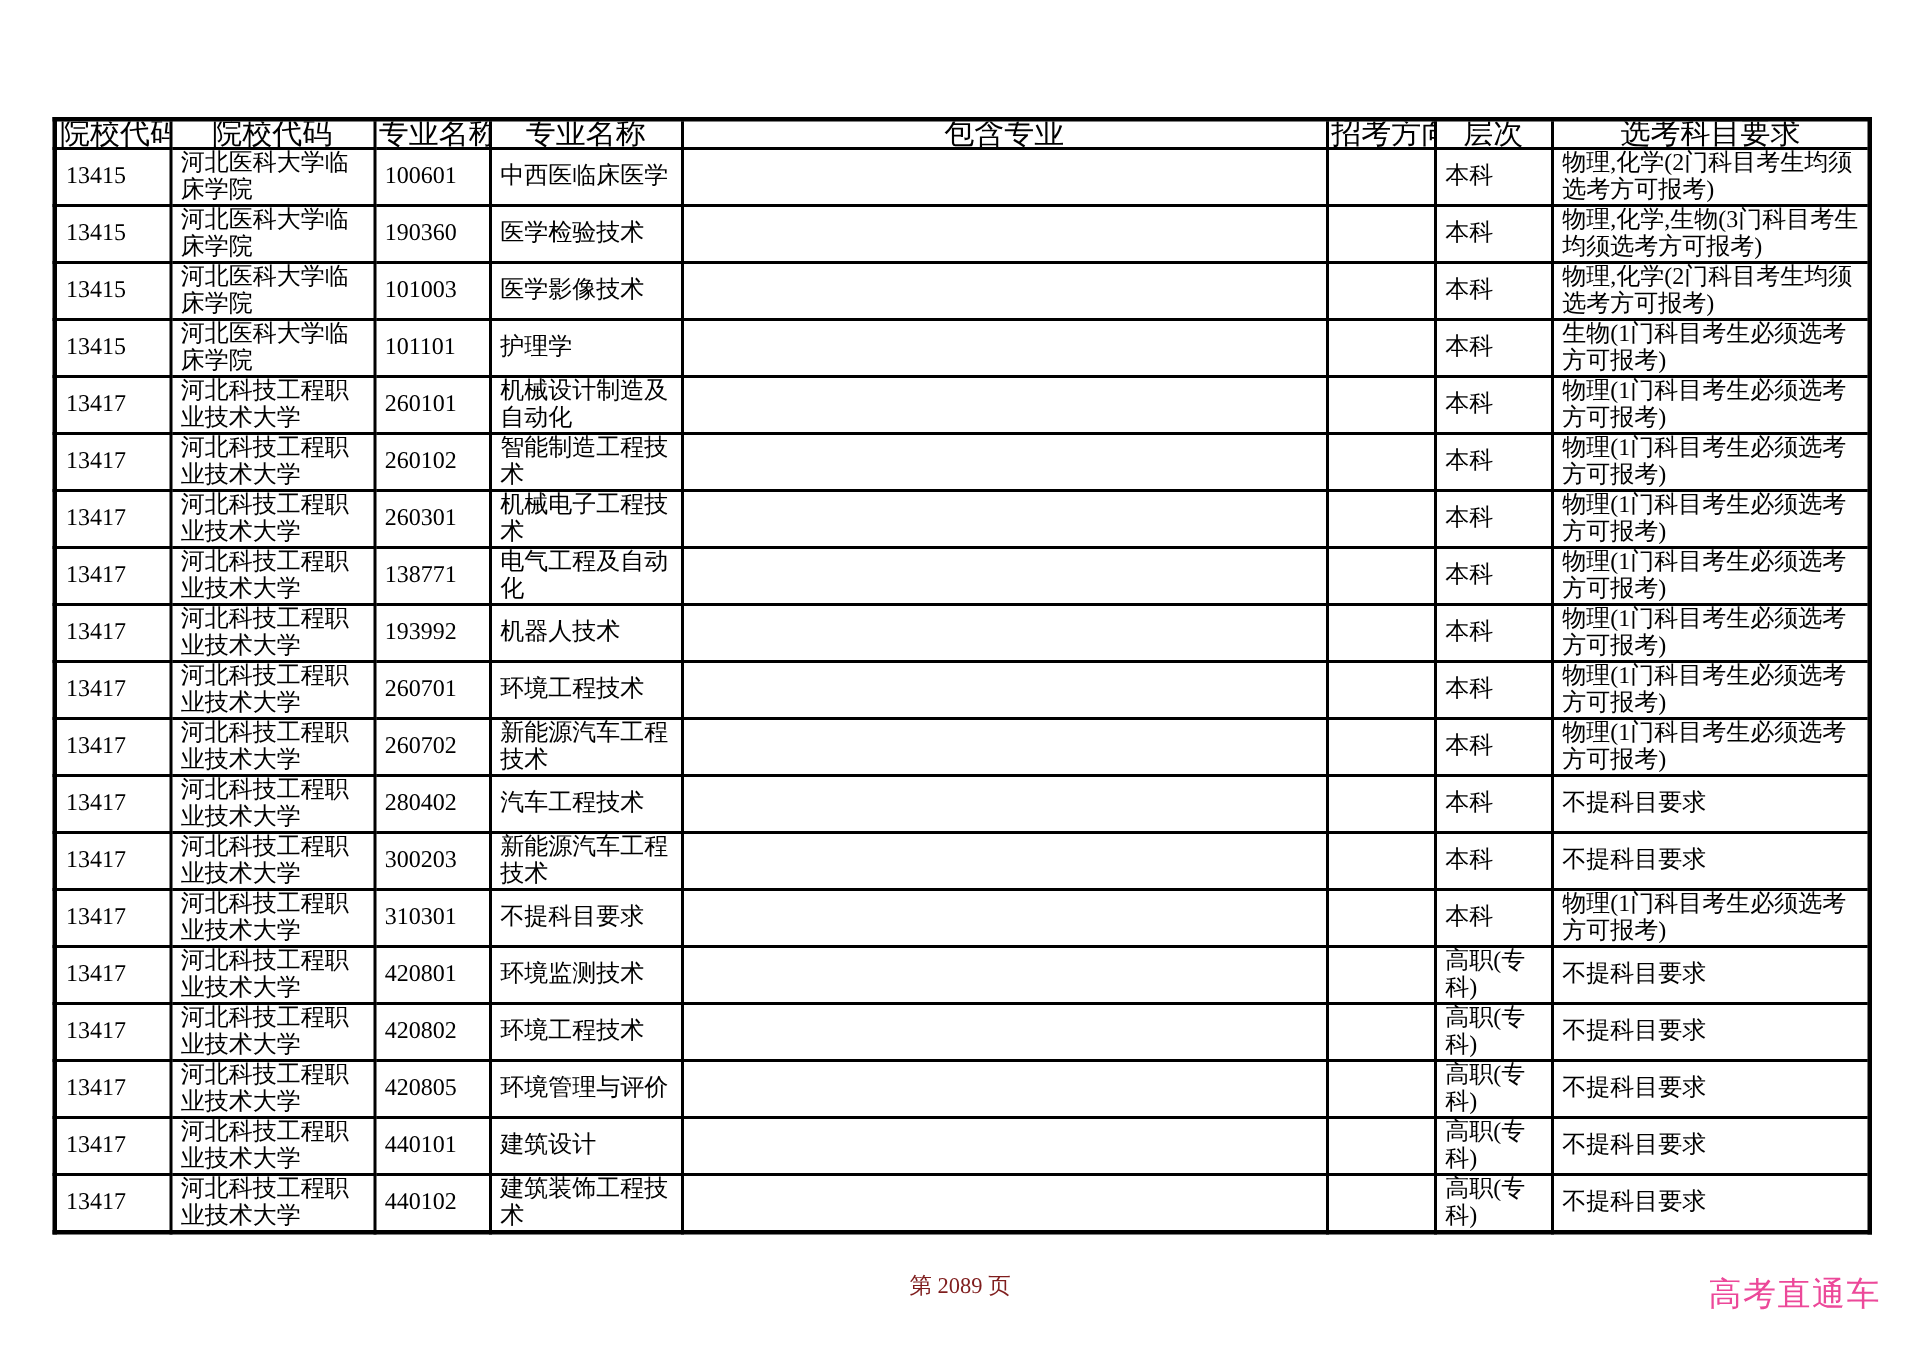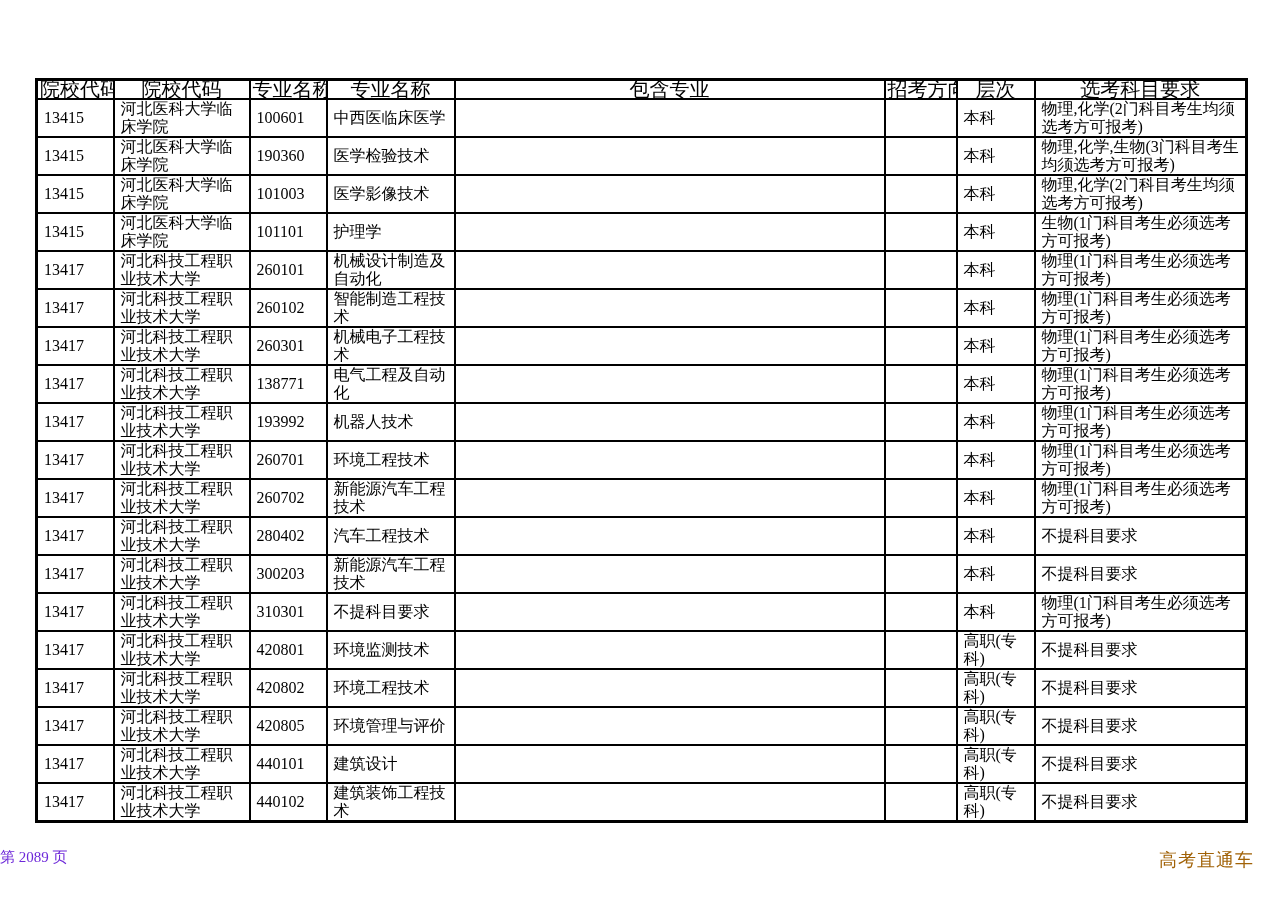--- a/index.html
+++ b/index.html
@@ -53,30 +53,31 @@
     text-align: left;
     vertical-align: middle;
     overflow: hidden;
     word-break: break-all;
   }
   .footer-pagenum {
     position: absolute;
     left: 0;
     top: 848px;
     width: 1280px;
+    text-align: center;
     font-size: 15px;
-    color: #6d28d9;
+    color: #7f1d1d;
   }
   .watermark {
     position: absolute;
     right: 26px;
     top: 848px;
-    font-size: 18px;
+    font-size: 22px;
     letter-spacing: 1px;
-    color: #a16207;
+    color: #ec4899;
     text-shadow: 1px 1px 0 #ffffff;
   }
 </style>
 </head>
 <body>
 
 <div class="page">
 
   <table class="plan-table">
     <colgroup>

